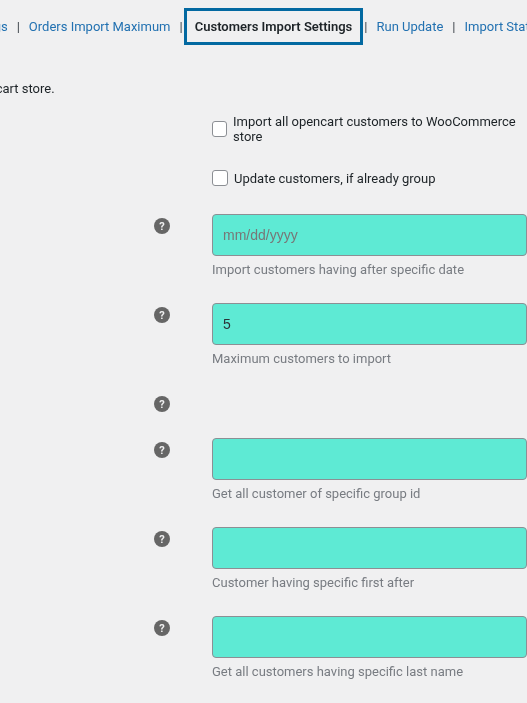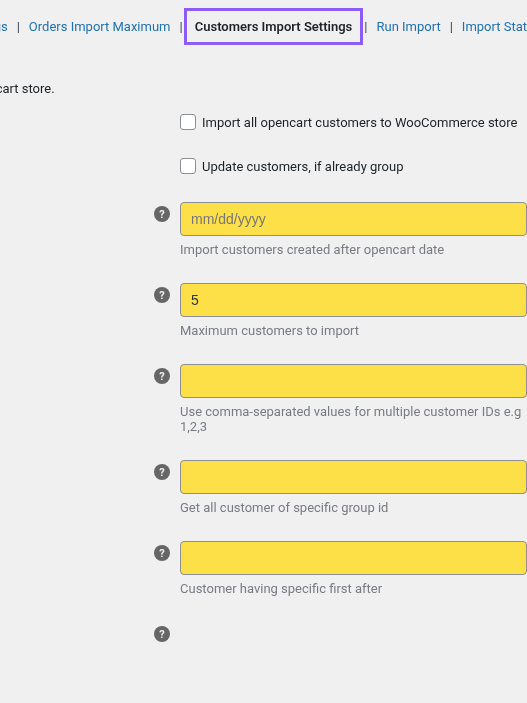--- a/index.html
+++ b/index.html
@@ -29,21 +29,21 @@
     }
     .tab-sep {
       color: #3c434a;
       margin: 0 1px;
     }
     .tab.active {
       color: #1d2327;
       font-weight: 600;
     }
     .tab-highlight {
-      border: 3px solid #8b5cf6;
+      border: 3px solid #0369a1;
       padding: 8px 8px;
     }
 
     
     .desc {
       padding: 28px 0 18px 0;
       margin-left: -150px;
       font-size: 13px;
       color: #1d2327;
     }
@@ -83,20 +83,21 @@
       font-size: 11px;
       font-weight: 700;
       display: flex;
       align-items: center;
       justify-content: center;
       cursor: help;
     }
     .field-col {
       flex: 1;
       min-width: 0;
+      margin-left: 32px;
     }
 
     .checkbox-row {
       display: flex;
       align-items: center;
       gap: 6px;
     }
     .checkbox {
       width: 16px;
       height: 16px;
@@ -105,25 +106,25 @@
       background: #fff;
       cursor: pointer;
     }
     .checkbox-label {
       font-size: 13px;
       color: #1d2327;
     }
 
     .text-input {
       width: 100%;
-      height: 34px;
+      height: 42px;
       padding: 0 10px;
       border: 1px solid #8c8f94;
       border-radius: 4px;
-      background: #fde047;
+      background: #5eead4;
       font-size: 14px;
       color: #2c3338;
       outline: none;
     }
     .text-input::placeholder { color: #777; }
     .hint {
       margin-top: 6px;
       font-size: 13px;
       color: #787c82;
     }
@@ -131,21 +132,21 @@
 </head>
 <body>
 
 <div class="tabs">
   <span class="tab">rt Settings</span>
   <span class="tab-sep">|</span>
   <span class="tab">Orders Import Maximum</span>
   <span class="tab-sep">|</span>
   <span class="tab active tab-highlight">Customers Import Settings</span>
   <span class="tab-sep">|</span>
-  <span class="tab">Run Import</span>
+  <span class="tab">Run Update</span>
   <span class="tab-sep">|</span>
   <span class="tab">Import Status</span>
 </div>
 
 <div class="desc">to import from your Opencart store.</div>
 
 <div class="form">
 
   <div class="row">
     <div class="label-col">mers to WooCommerce</div>
@@ -169,44 +170,40 @@
     </div>
   </div>
 
   <div class="row">
     <div class="label-col">after specific date</div>
     <div class="help-col">
       <div class="help-icon">?</div>
     </div>
     <div class="field-col">
       <input class="text-input" type="text" placeholder="mm/dd/yyyy" style="">
-      <div class="hint">Import customers created after opencart date</div>
+      <div class="hint">Import customers having after specific date</div>
     </div>
   </div>
 
   <div class="row">
     <div class="label-col"></div>
     <div class="help-col">
       <div class="help-icon">?</div>
     </div>
     <div class="field-col">
       <input class="text-input" type="text" value="5" style="">
       <div class="hint">Maximum customers to import</div>
     </div>
   </div>
 
   <div class="row">
     <div class="label-col">ic IDs</div>
     <div class="help-col">
       <div class="help-icon">?</div>
     </div>
-    <div class="field-col">
-      <input class="text-input" type="text" style="">
-      <div class="hint">Use comma-separated values for multiple customer IDs e.g 1,2,3</div>
-    </div>
   </div>
 
   <div class="row">
     <div class="label-col">pecific group id</div>
     <div class="help-col">
       <div class="help-icon">?</div>
     </div>
     <div class="field-col">
       <input class="text-input" type="text" style="">
       <div class="hint">Get all customer of specific group id</div>
@@ -222,15 +219,19 @@
       <input class="text-input" type="text" style="">
       <div class="hint">Customer having specific first after</div>
     </div>
   </div>
 
   <div class="row">
     <div class="label-col">pecific last name</div>
     <div class="help-col">
       <div class="help-icon">?</div>
     </div>
+    <div class="field-col">
+      <input class="text-input" type="text" style="">
+      <div class="hint">Get all customers having specific last name</div>
+    </div>
   </div>
 
 </div>
 
 </body></html>

